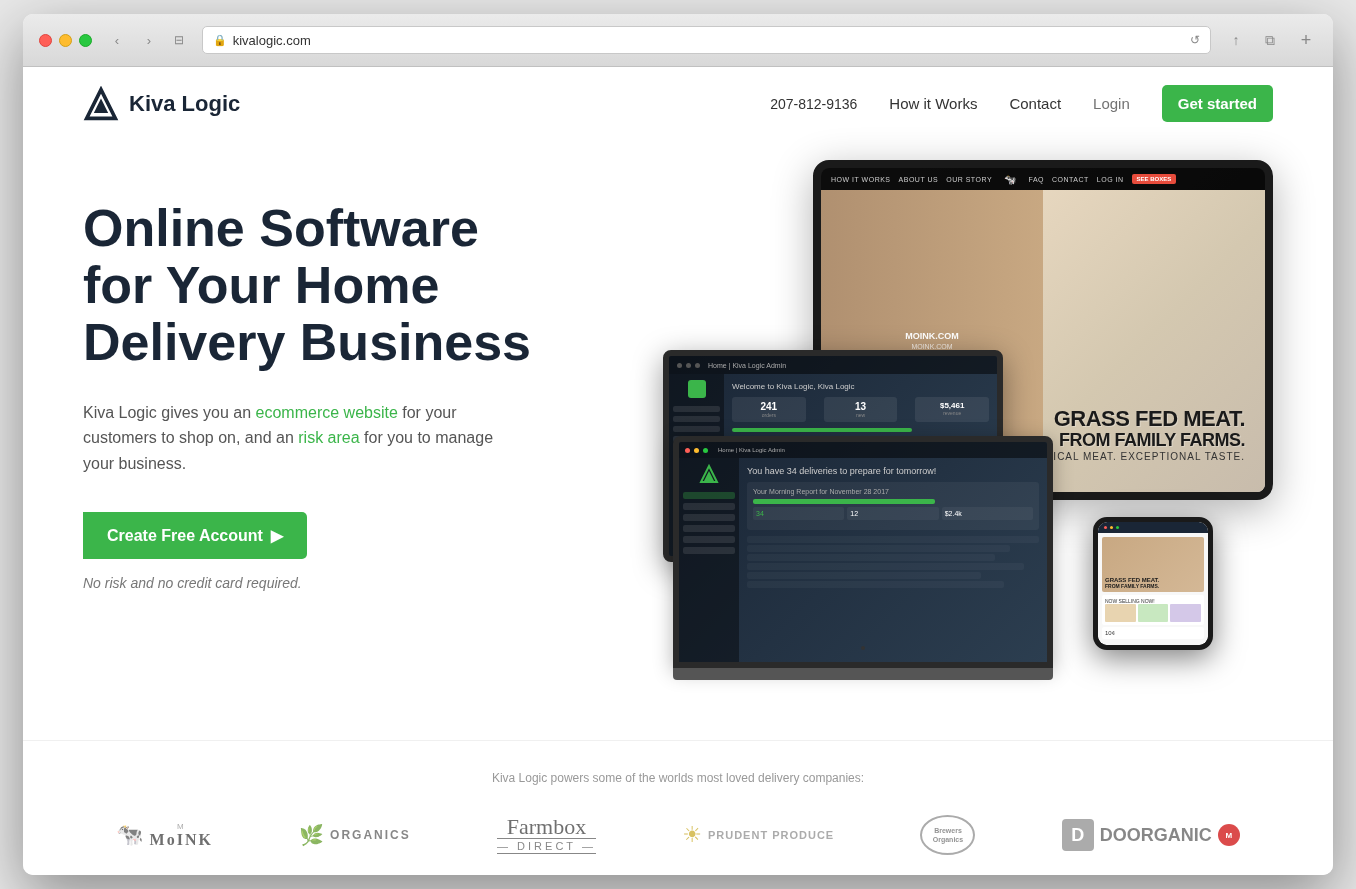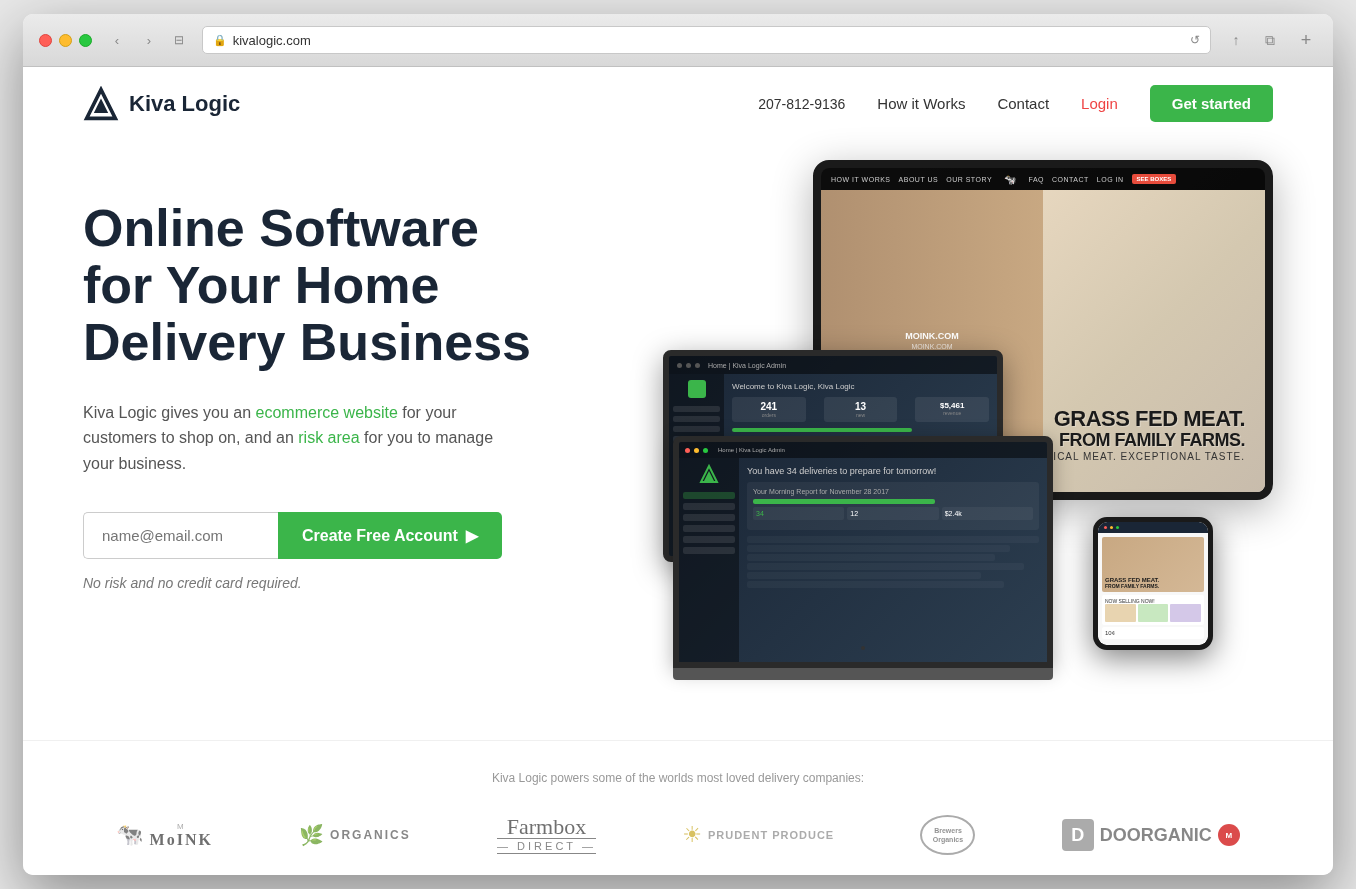--- a/index.html
+++ b/index.html
@@ -140,28 +140,28 @@
 
     .nav-link {
       font-size: 15px;
       color: #333;
       text-decoration: none;
       cursor: pointer;
     }
 
     .nav-login {
       font-size: 15px;
-      color: #ef4444;
+      color: #737373;
       cursor: pointer;
     }
 
     .nav-cta {
       background: #3bb54a;
       color: white;
-      padding: 10px 22px;
+      padding: 10px 16px;
       border-radius: 5px;
       font-size: 15px;
       font-weight: 600;
       cursor: pointer;
       border: none;
     }
 
     
     .hero {
       display: flex;
@@ -821,21 +821,20 @@
           <span>Online Software</span><br>
           <span>for Your Home</span><br>
           <span>Delivery Business</span>
         </h1>
         <p class="hero-subtext">
           Kiva Logic gives you an <a>ecommerce website</a>
           for your customers to shop on, and an <a>risk area</a>
           for you to manage your business.
         </p>
         <div class="signup-form">
-          <input class="email-input" type="email" placeholder="name@email.com" style="">
           <button class="cta-button">
             <span>Create Free Account</span>
             <span>▶</span>
           </button>
         </div>
         <p class="no-risk-text">No risk and no credit card required.</p>
       </div>
 
       <div class="hero-right">
 

